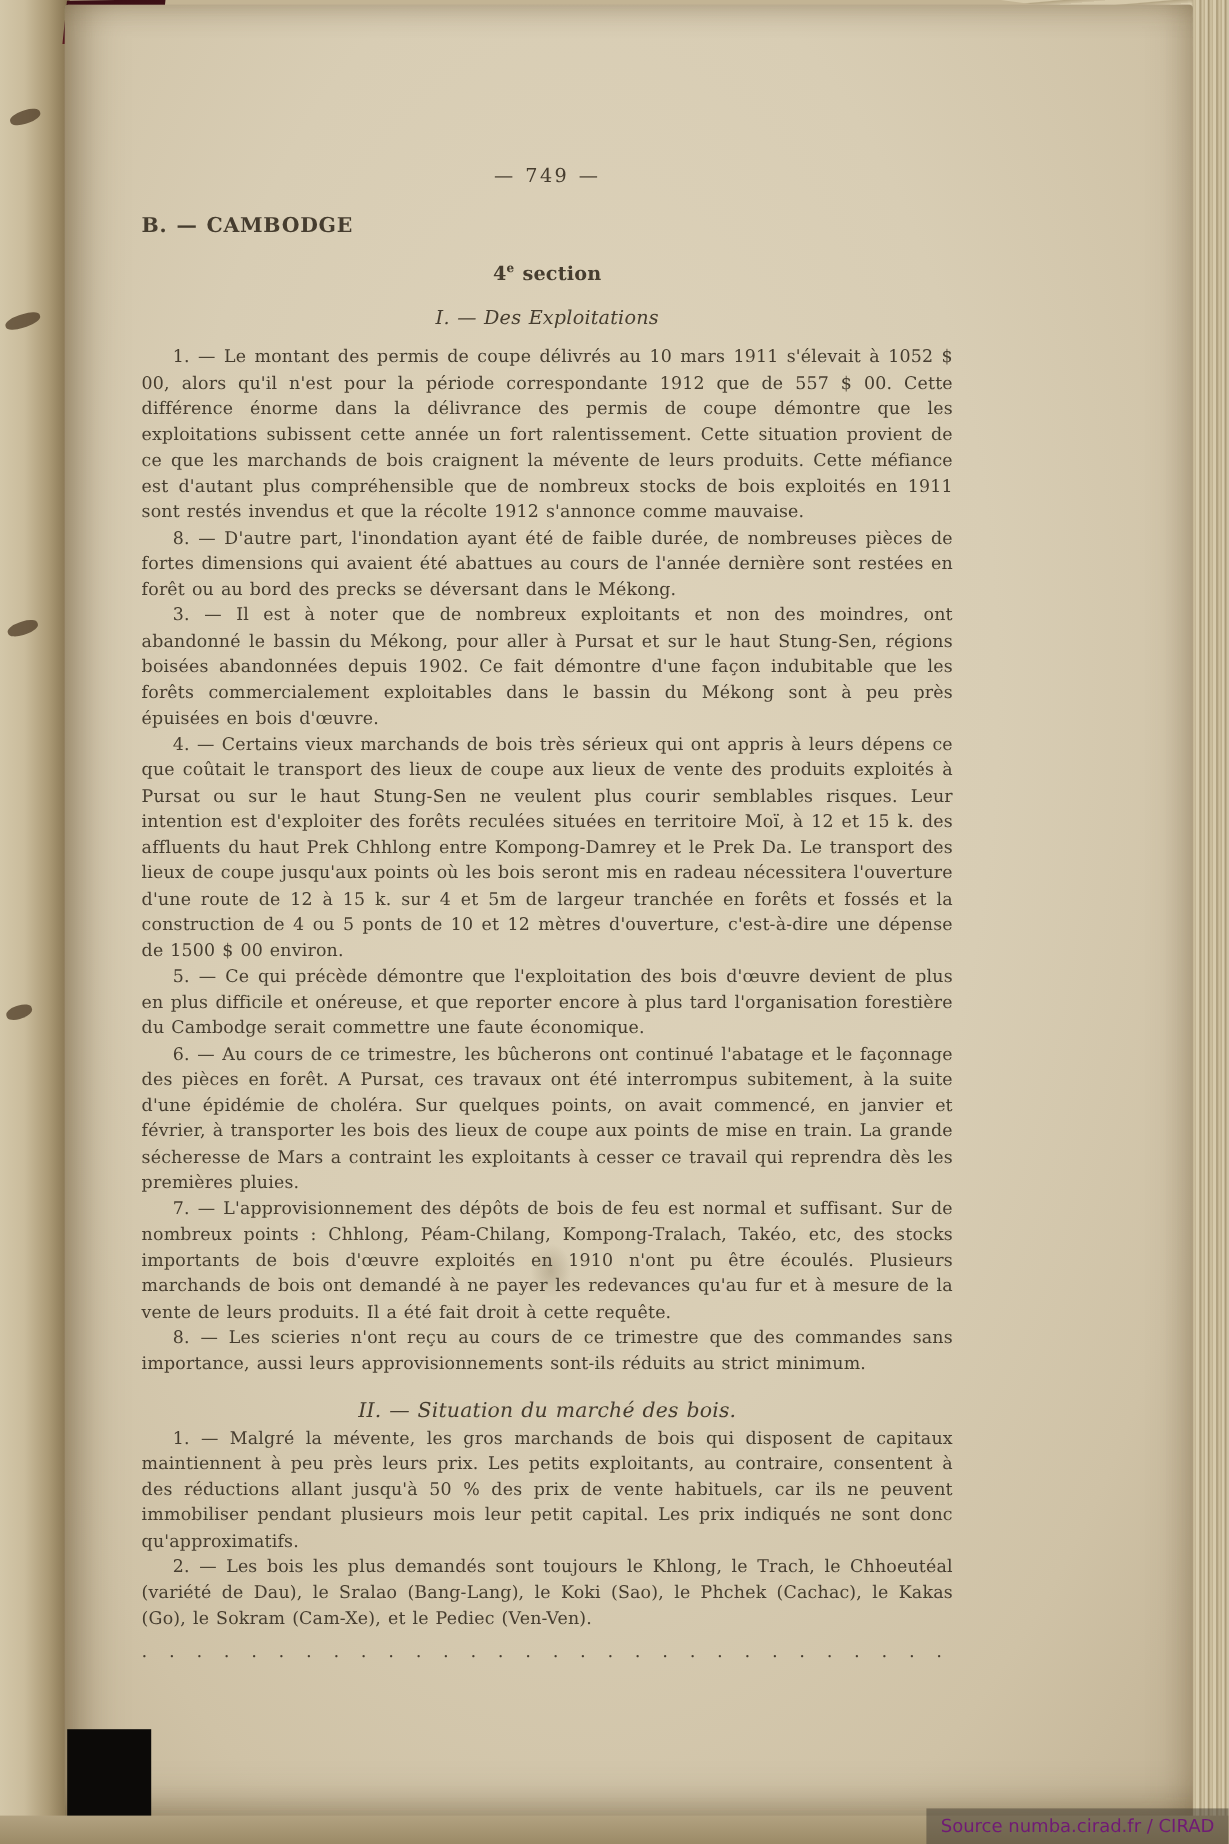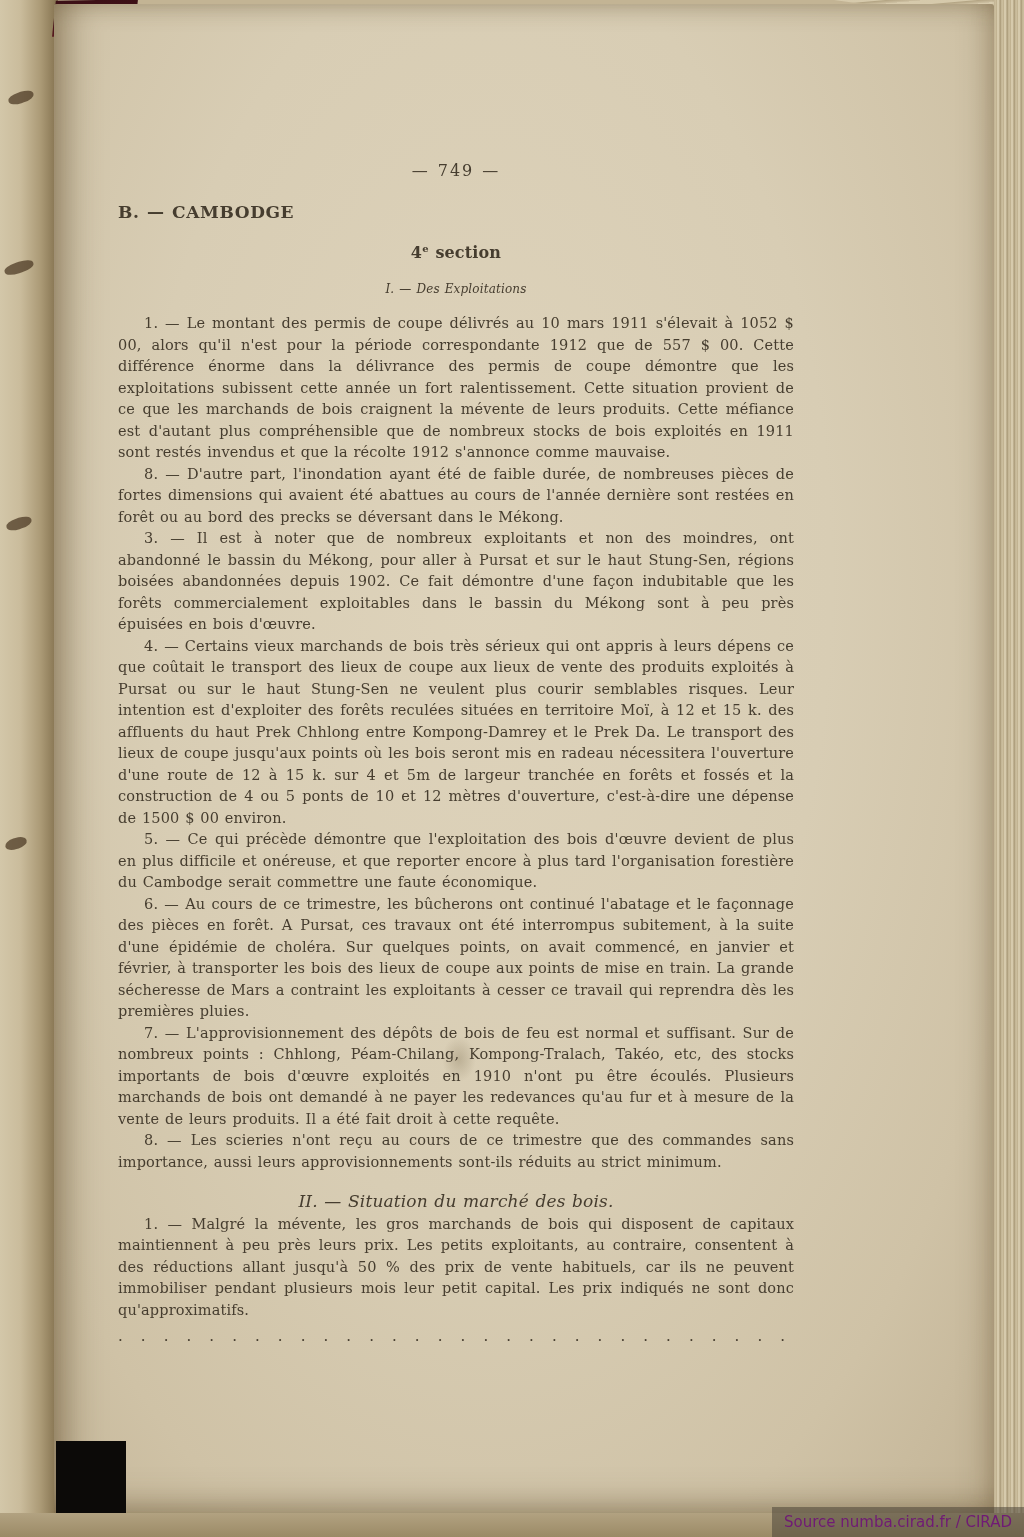--- a/index.html
+++ b/index.html
@@ -70,21 +70,21 @@
       inset 0 16px 26px -18px rgba(110, 90, 55, .35),
       inset 0 -26px 34px -18px rgba(100, 80, 45, .5);
   }
   .stain {
     position: absolute; left: 388px; top: 1032px; width: 34px; height: 46px;
     background: radial-gradient(ellipse, rgba(120,105,75,.30) 0%, rgba(120,105,75,0) 70%);
   }
 
   
   .content {
-    position: absolute; left: 64px; top: 156px; width: 676px;
+    position: absolute; left: 64px; top: 132px; width: 676px;
     color: #463d2f;
     font-size: 14.5px;
     line-height: 21.5px;
     text-align: justify;
     letter-spacing: 0.15px;
     word-spacing: 1px;
   }
   .page-number {
     text-align: center; font-size: 16px; letter-spacing: 2px;
     margin-bottom: 20px;
@@ -92,21 +92,21 @@
   .h-main {
     font-weight: bold; font-size: 17px;
     letter-spacing: .6px; margin-bottom: 15px;
   }
   .h-sub {
     text-align: center; font-weight: bold; font-size: 16px;
     margin-bottom: 15px;
   }
   .h-sub sup { font-size: 10px; }
   .h-section {
-    text-align: center; font-style: italic; font-size: 12px;
+    text-align: center; font-style: italic; font-size: 16px;
     margin-bottom: 13px;
   }
   .h-section2 {
     text-align: center; font-style: italic; font-size: 17px;
     margin: 18px 0 1px 0;
   }
   .content p { margin: 0; text-indent: 26px; }
   .dots-row {
     margin-top: 5px;
     white-space: nowrap; overflow: hidden;
@@ -158,20 +158,21 @@
       <p>3. — Il est à noter que de nombreux exploitants et non des moindres, ont abandonné le bassin du Mékong, pour aller à Pursat et sur le haut Stung-Sen, régions boisées abandonnées depuis 1902. Ce fait démontre d'une façon indubitable que les forêts commercialement exploitables dans le bassin du Mékong sont à peu près épuisées en bois d'œuvre.</p>
       <p>4. — Certains vieux marchands de bois très sérieux qui ont appris à leurs dépens ce que coûtait le transport des lieux de coupe aux lieux de vente des produits exploités à Pursat ou sur le haut Stung-Sen ne veulent plus courir semblables risques. Leur intention est d'exploiter des forêts reculées situées en territoire Moï, à 12 et 15 k. des affluents du haut Prek Chhlong entre Kompong-Damrey et le Prek Da. Le transport des lieux de coupe jusqu'aux points où les bois seront mis en radeau nécessitera l'ouverture d'une route de 12 à 15 k. sur 4 et 5m de largeur tranchée en forêts et fossés et la construction de 4 ou 5 ponts de 10 et 12 mètres d'ouverture, c'est-à-dire une dépense de 1500 $ 00 environ.</p>
       <p>5. — Ce qui précède démontre que l'exploitation des bois d'œuvre devient de plus en plus difficile et onéreuse, et que reporter encore à plus tard l'organisation forestière du Cambodge serait commettre une faute économique.</p>
       <p>6. — Au cours de ce trimestre, les bûcherons ont continué l'abatage et le façonnage des pièces en forêt. A Pursat, ces travaux ont été interrompus subitement, à la suite d'une épidémie de choléra. Sur quelques points, on avait commencé, en janvier et février, à transporter les bois des lieux de coupe aux points de mise en train. La grande sécheresse de Mars a contraint les exploitants à cesser ce travail qui reprendra dès les premières pluies.</p>
       <p>7. — L'approvisionnement des dépôts de bois de feu est normal et suffisant. Sur de nombreux points : Chhlong, Péam-Chilang, Kompong-Tralach, Takéo, etc, des stocks importants de bois d'œuvre exploités en 1910 n'ont pu être écoulés. Plusieurs marchands de bois ont demandé à ne payer les redevances qu'au fur et à mesure de la vente de leurs produits. Il a été fait droit à cette requête.</p>
       <p>8. — Les scieries n'ont reçu au cours de ce trimestre que des commandes sans importance, aussi leurs approvisionnements sont-ils réduits au strict minimum.</p>
 
       <div class="h-section2">II. — Situation du marché des bois.</div>
 
       <p>1. — Malgré la mévente, les gros marchands de bois qui disposent de capitaux maintiennent à peu près leurs prix. Les petits exploitants, au contraire, consentent à des réductions allant jusqu'à 50 % des prix de vente habituels, car ils ne peuvent immobiliser pendant plusieurs mois leur petit capital. Les prix indiqués ne sont donc qu'approximatifs.</p>
+      <p>2. — Les bois les plus demandés sont toujours le Khlong, le Trach, le Chhoeutéal (variété de Dau), le Sralao (Bang-Lang), le Koki (Sao), le Phchek (Cachac), le Kakas (Go), le Sokram (Cam-Xe), et le Pediec (Ven-Ven).</p>
 
       <div class="dots-row">. . . . . . . . . . . . . . . . . . . . . . . . . . . . . . . . . . . .</div>
 
     </div>
   </div>
 
   <div class="cover-bottom"></div>
   <div class="bottom-strip"></div>
 
   <div class="attribution">

